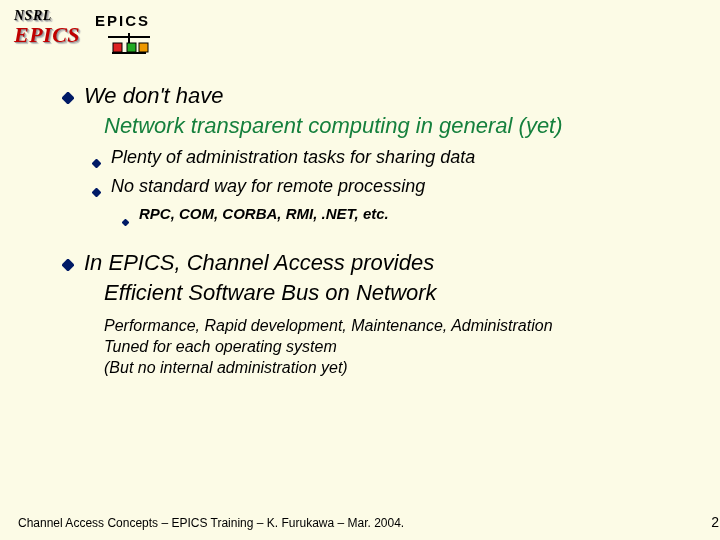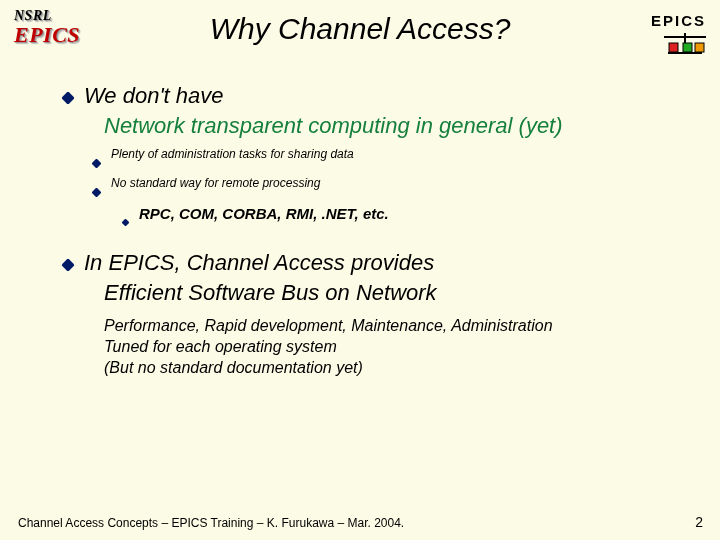--- a/index.html
+++ b/index.html
@@ -78,32 +78,32 @@
     flex-shrink: 0;
     margin-right: 10px;
     margin-top: 7px;
   }
   .dia-l { width: 12px; height: 12px; }
   .dia-m { width: 9px; height: 9px; margin-top:5px; }
   .dia-s { width: 7px; height: 7px; margin-top:4px; }
   .lvl1 { font-size: 22px; color:#000; }
   .lvl1-sub { font-size: 22px; color:#15803d; padding-left: 42px; margin-bottom: 8px; }
   .lvl2-wrap { padding-left: 30px; }
-  .lvl2 { font-size: 12px; color:#000; }
+  .lvl2 { font-size: 18px; color:#000; }
   .lvl3-wrap { padding-left: 30px; margin-top:4px; margin-bottom:20px;}
   .lvl3 { font-size: 15px; font-weight: bold; color:#000; }
   .sec2 { margin-top: 18px; }
   .lvl1-sub2 { font-size: 22px; color:#000; padding-left: 42px; }
   .perf-block { padding-left: 42px; margin-top: 10px; }
   .perf { font-size: 16px; color:#000; line-height:1.3; }
   .footer {
     position: absolute;
     bottom: 10px;
     left: 18px;
-    right: 17px;
+    right: 1px;
     display: flex;
     justify-content: space-between;
     align-items: flex-end;
   }
   .foot-text {
     font-size: 12px;
     color: #000;
   }
   .page-num {
     font-size: 14px;
@@ -111,21 +111,20 @@
   }
 </style>
 </head>
 <body>
 
 <div class="header">
   <div class="left-logos">
     <div class="nsrl">NSRL</div>
     <div class="epics-left">EPICS</div>
   </div>
-  <div class="title">Why Channel Access?</div>
   <div class="right-logo">
     <div class="epics-label">EPICS</div>
     <span class="epics-ico">
       <svg width="42" height="24" viewBox="0 0 42 24">
         <line x1="0" y1="4" x2="42" y2="4" stroke="#000" stroke-width="2"></line>
         <line x1="21" y1="0" x2="21" y2="10" stroke="#000" stroke-width="2"></line>
         <line x1="4" y1="20" x2="38" y2="20" stroke="#000" stroke-width="2"></line>
         <line x1="10" y1="10" x2="10" y2="20" stroke="#000" stroke-width="2"></line>
         <line x1="24" y1="10" x2="24" y2="20" stroke="#000" stroke-width="2"></line>
         <line x1="36" y1="10" x2="36" y2="20" stroke="#000" stroke-width="2"></line>
@@ -186,21 +185,21 @@
             <rect x="1" y="1" width="8" height="8" fill="#001a66" transform="rotate(45 5 5)"></rect>
           </svg>
       </span>
       <div class="lvl1">In EPICS, Channel Access provides</div>
     </div>
     <div class="lvl1-sub2">Efficient Software Bus on Network</div>
 
     <div class="perf-block">
       <div class="perf">Performance, Rapid development, Maintenance, Administration</div>
       <div class="perf">Tuned for each operating system</div>
-      <div class="perf">(But no standard documentation yet)</div>
+      <div class="perf">(But no internal administration yet)</div>
     </div>
   </div>
 
 </div>
 
 <div class="footer">
   <div class="foot-text">Channel Access Concepts – EPICS Training – K. Furukawa – Mar. 2004.</div>
   <div class="page-num">2</div>
 </div>
 

